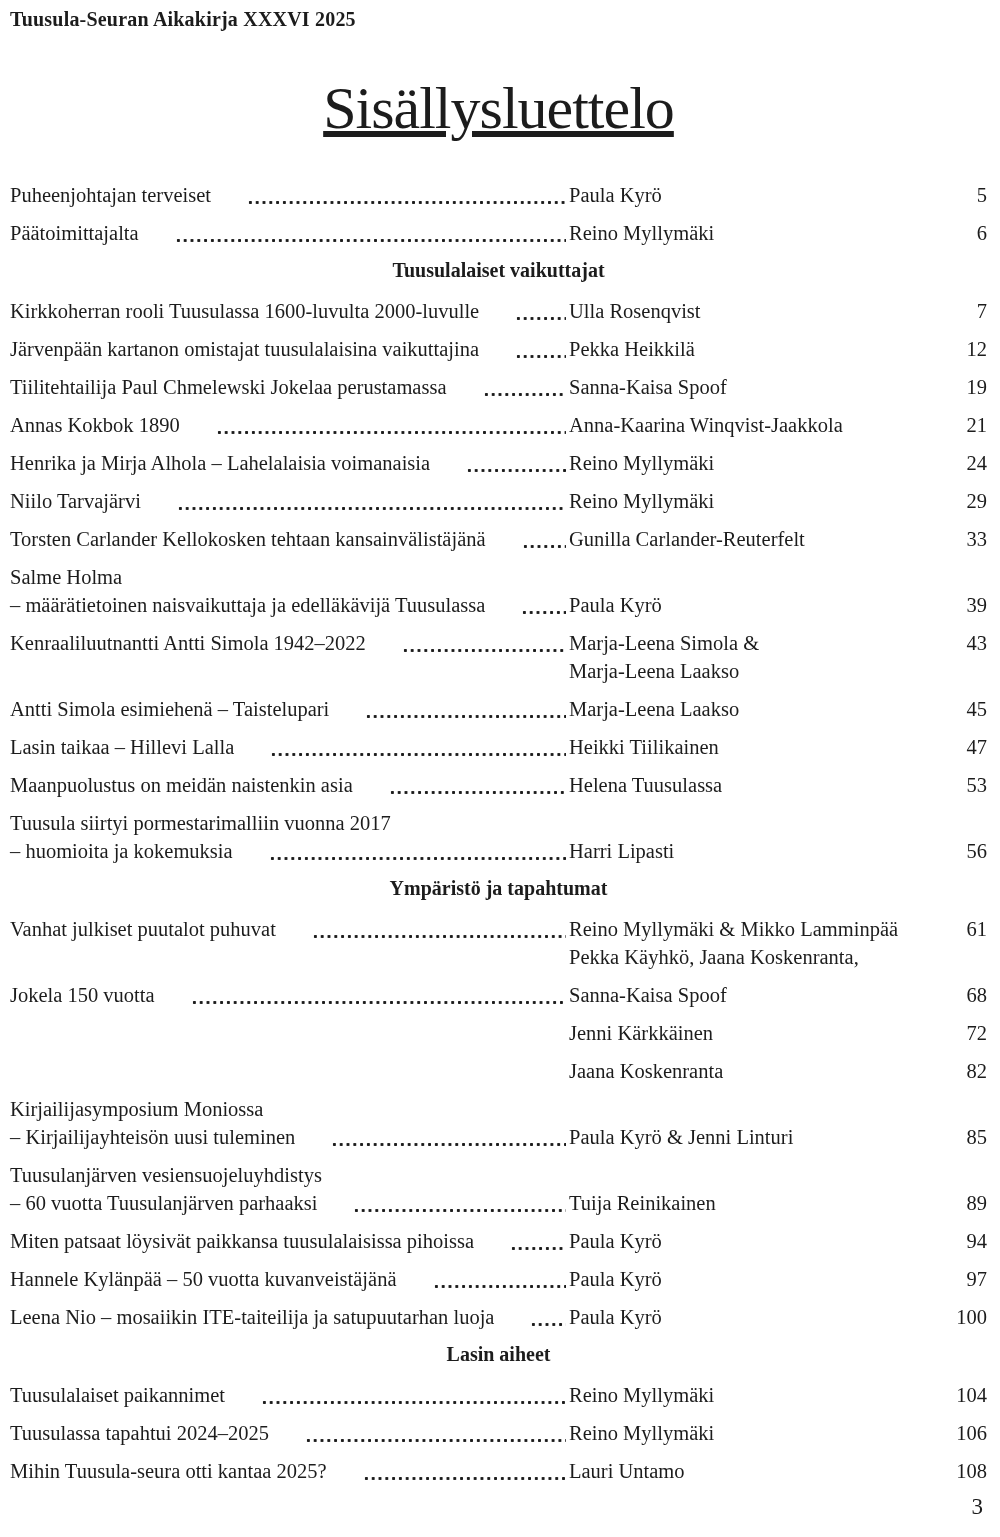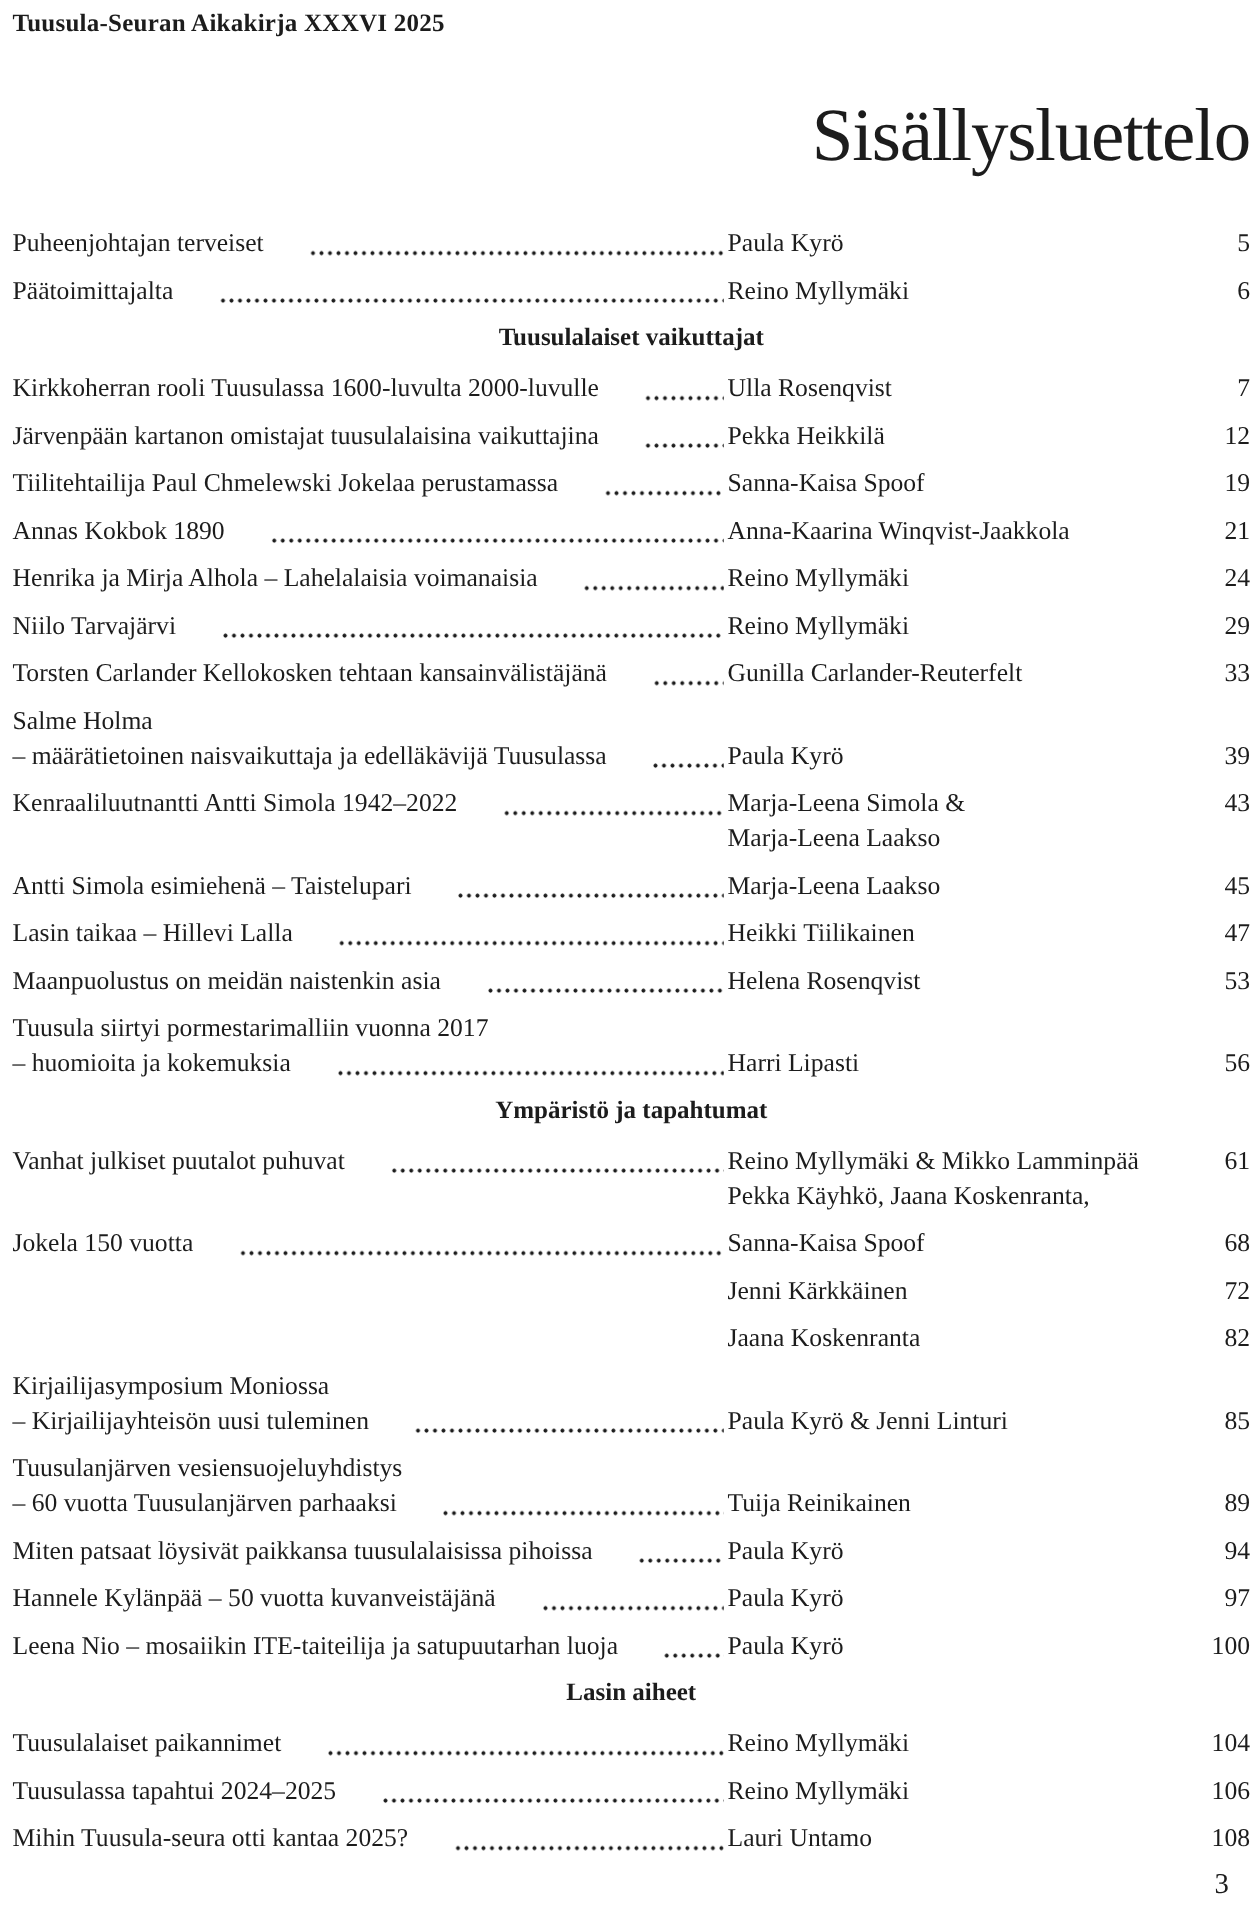--- a/index.html
+++ b/index.html
@@ -10,34 +10,35 @@
   body {
     width: 1000px;
     height: 1537px;
     position: relative;
     color: #1c1c1c;
     font-family: "Liberation Serif", "DejaVu Serif", serif;
     overflow: hidden;
   }
   .page {
     box-sizing: border-box;
-    padding: 8px 0 0 10px;
+    padding: 8px 13px 0 10px;
   }
   .book-header {
     font-size: 20px;
     font-weight: bold;
     letter-spacing: 0.2px;
   }
   .toc-title {
     font-size: 60px;
     font-weight: normal;
-    text-align: right;
+    text-align: center;
     letter-spacing: -1px;
     margin: 40px 0 36px 0;
     line-height: 74px;
+    text-decoration: underline;
   }
   .section-heading {
     font-size: 20px;
     font-weight: bold;
     text-align: center;
     margin: -2px 0 12px 0;
     line-height: 30px;
   }
   .entry {
     font-size: 20.5px;
@@ -253,21 +254,21 @@
           <div class="pagenum">47</div>
         </div>
       </div>
       <div class="entry">
         <div class="main-row">
           <div class="t-last">
             <span class="t-text">Maanpuolustus on meidän naistenkin asia</span>
             <span class="dots"></span>
           </div>
           <div class="authors">
-            <div class="author-line">Helena Rosenqvist</div>
+            <div class="author-line">Helena Tuusulassa</div>
           </div>
           <div class="pagenum">53</div>
         </div>
       </div>
       <div class="entry">
         <div class="pre-line">Tuusula siirtyi pormestarimalliin vuonna 2017</div>
         <div class="main-row">
           <div class="t-last">
             <span class="t-text">– huomioita ja kokemuksia</span>
             <span class="dots"></span>

